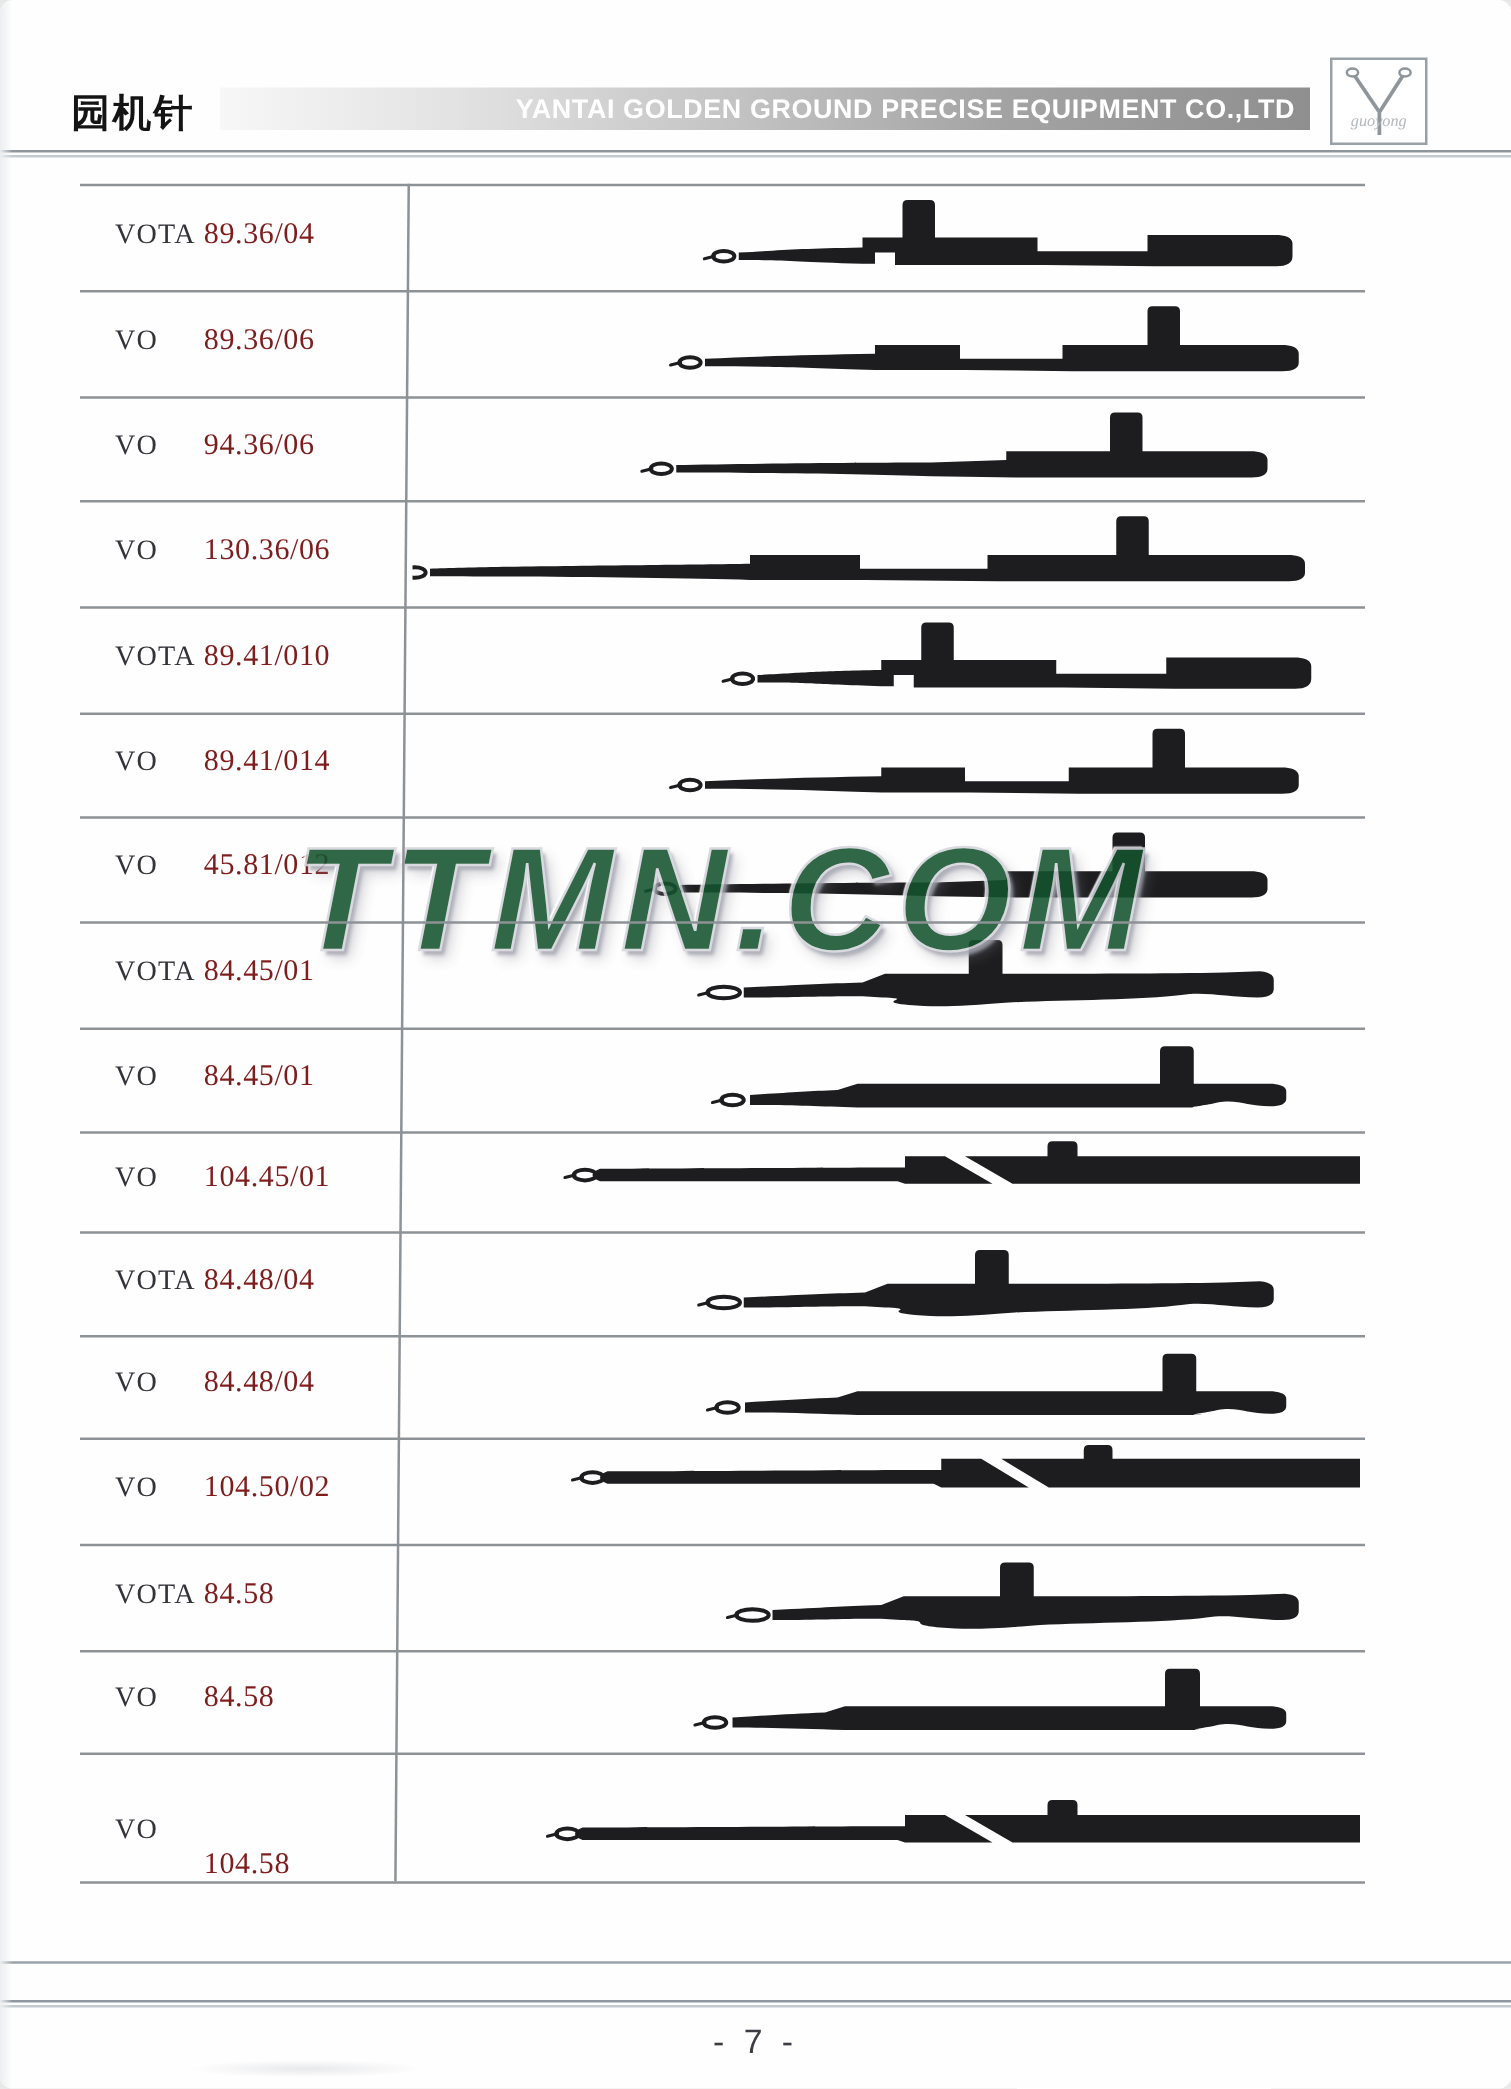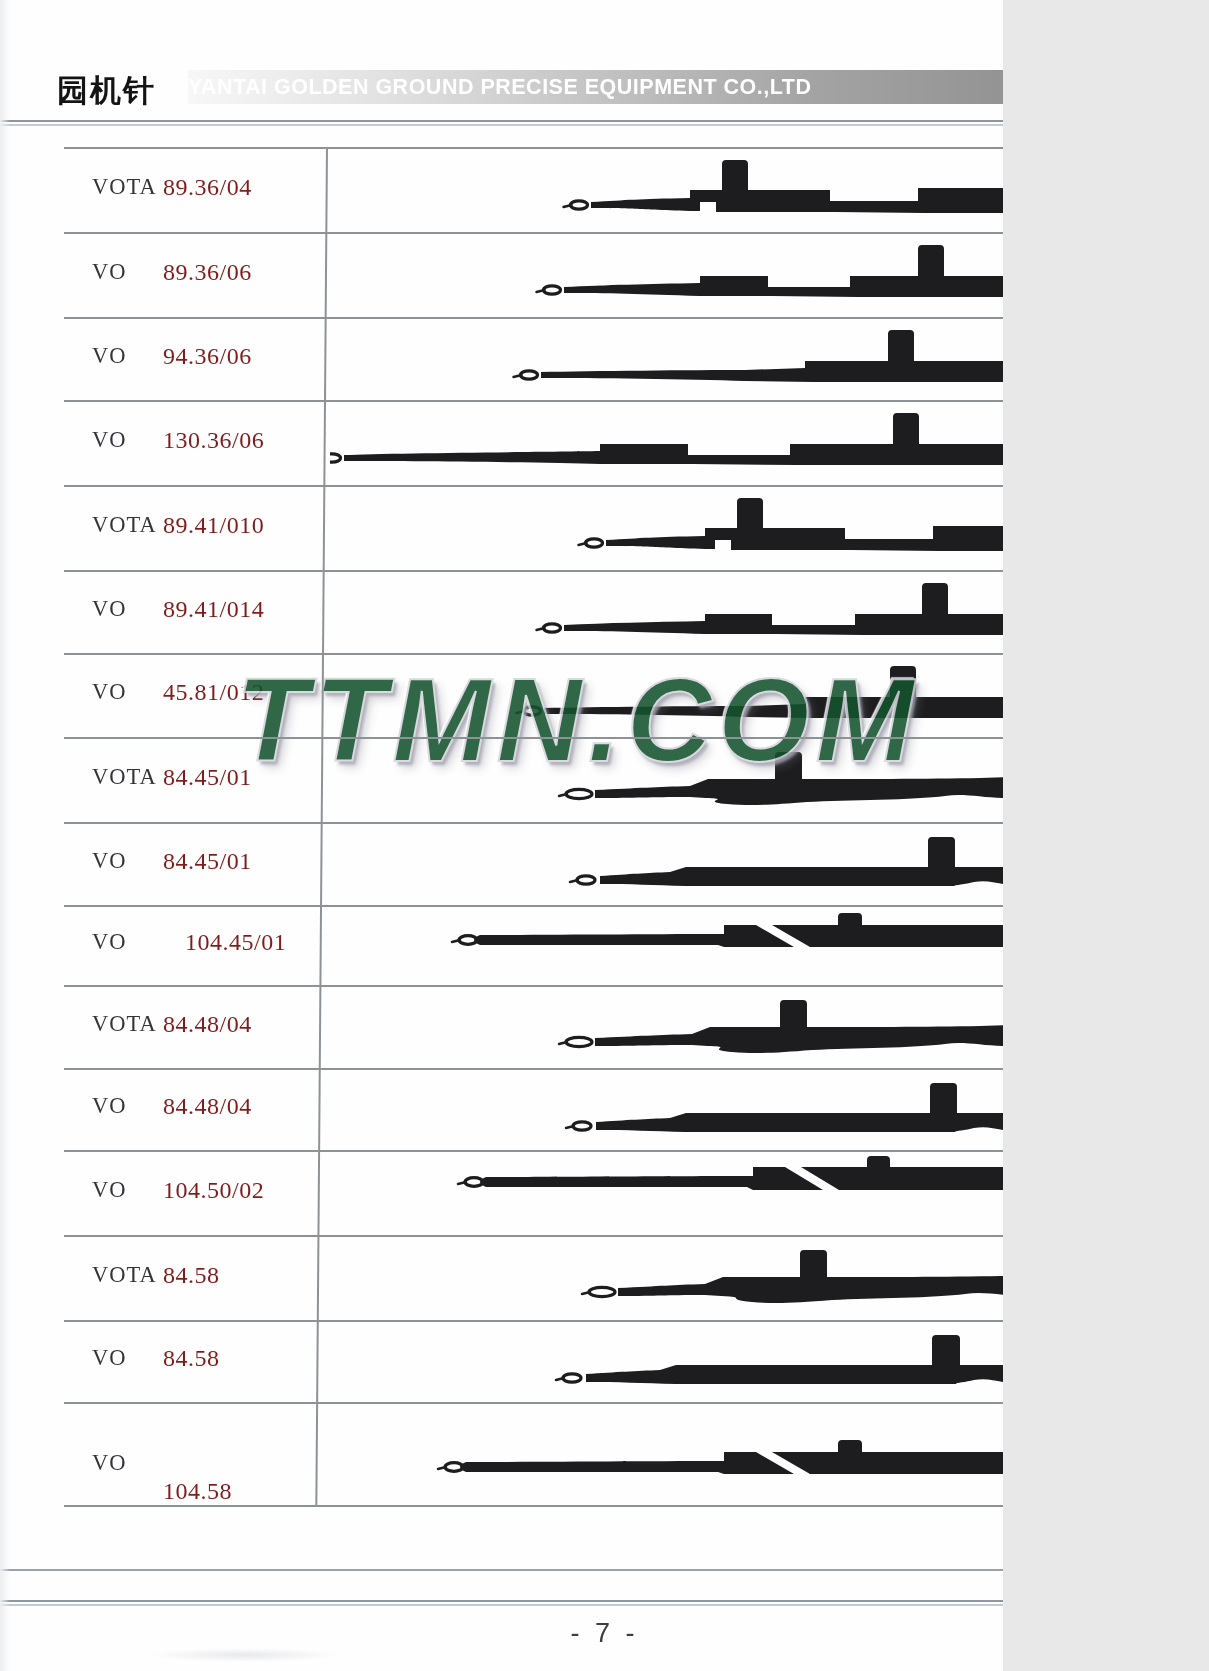--- a/index.html
+++ b/index.html
@@ -1,27 +1,27 @@
 <!DOCTYPE html>
 <html><head>
 <meta charset="utf-8">
 <style>
   html,body{margin:0;padding:0;background:#e8e8e8;}
-  .page{position:relative;width:1003px;height:1671px;background:#fefefe;overflow:hidden;
-        font-family:"Liberation Serif",serif;}
+  .page{position:relative;width:1209px;height:1671px;background:#fefefe;overflow:hidden;
+        font-family:"Liberation Serif",serif;border-radius:10px;}
   .edge-left{position:absolute;left:0;top:0;width:10px;height:1671px;
         background:linear-gradient(90deg,#eceef0,rgba(255,255,255,0));z-index:8;}
   .smudge{position:absolute;left:150px;top:1648px;width:190px;height:14px;border-radius:50%;
         background:radial-gradient(ellipse,rgba(190,193,200,.35),rgba(255,255,255,0) 70%);z-index:8;}
   
   .cn-title{position:absolute;left:57px;top:70px;font-family:"Liberation Sans",sans-serif;
         font-weight:bold;font-size:31px;color:#141414;letter-spacing:2px;z-index:3;}
-  .banner{position:absolute;left:188px;top:70px;width:872px;height:34px;box-sizing:border-box;
+  .banner{position:absolute;left:176px;top:70px;width:872px;height:34px;box-sizing:border-box;
         background:linear-gradient(90deg,#f7f7f7 0%,#e2e2e2 22%,#c2c2c2 48%,#a3a3a3 72%,#8f8f8f 100%);
-        display:flex;align-items:center;justify-content:flex-start;padding-right:12px;z-index:2;}
+        display:flex;align-items:center;justify-content:flex-end;padding-right:12px;z-index:2;}
   .banner span{color:#ffffff;font-family:"Liberation Sans",sans-serif;font-size:21.5px;
         font-weight:bold;letter-spacing:.5px;white-space:nowrap;}
   .hdr-rule1{position:absolute;left:0;top:120px;width:1209px;height:2px;background:#8e959b;z-index:2;}
   .hdr-rule2{position:absolute;left:0;top:124px;width:1209px;height:1.5px;background:#c3cad0;z-index:2;}
   .logo{position:absolute;left:1064px;top:46px;width:74px;height:66px;border:2.5px solid #9aa1a6;
         background:#fff;z-index:3;}
   
   .hline{position:absolute;left:64px;width:1028px;height:1.6px;background:#8d9297;z-index:7;}
   .vline{position:absolute;left:326px;top:147px;width:1.6px;height:1358px;background:#8d9297;
         transform:rotate(.45deg);transform-origin:top center;z-index:7;}
@@ -143,21 +143,21 @@
         <span class="model" style="top: 26px;">VO</span>
         <span class="size" style="top: 26px;">84.45/01</span>
         <svg width="760" height="83" viewBox="0 0 760 83">
           <path d="M 270 54 C 302 52 315 51 340 50 L 356 45 L 598 45 L 598 19 Q 598 15 602 15 L 621 15 Q 625 15 625 19 L 625 45 L 688 45 Q 699 46 699 51 L 699 57 Q 699 63 686 63 C 668 63 660 57 644 60 C 632 63 615 64 630 64 L 356 64 C 322 63 302 62 270 62 Z" fill="#1d1d1f"></path>
           <ellipse cx="256" cy="58" rx="9" ry="4.2" fill="none" stroke="#1d1d1f" stroke-width="3.2"></ellipse>
           <path d="M 240 60 L 248 58" stroke="#1d1d1f" stroke-width="2.5" fill="none" stroke-linecap="round"></path>
         </svg>
       </div>
       <div class="row" style="top: 905px; height: 80px;">
         <span class="model" style="top: 24px;">VO</span>
-        <span class="size" style="top: 24px; margin-left: 22px;">104.45/01</span>
+        <span class="size" style="top: 24px;">104.45/01</span>
         <svg width="760" height="80" viewBox="0 0 760 80">
           <path d="M 150 30 C 202 30 334 29 394 29 L 394 20 L 426 20 L 464 42 L 394 42 L 388 40 L 150 40 Q 138 35 150 30 Z" fill="#1d1d1f"></path>
           <path d="M 442 20 L 508 20 L 508 12 Q 508 8 512 8 L 528 8 Q 532 8 532 12 L 532 20 L 758 20 L 758 42 L 480 42 Z" fill="#1d1d1f"></path>
           <ellipse cx="138" cy="35" rx="9" ry="4.3" fill="none" stroke="#1d1d1f" stroke-width="3.2"></ellipse>
           <path d="M 122 37 L 130 35" stroke="#1d1d1f" stroke-width="2.5" fill="none" stroke-linecap="round"></path>
         </svg>
       </div>
       <div class="row" style="top: 985px; height: 83px;">
         <span class="model" style="top: 26px;">VOTA</span>
         <span class="size" style="top: 26px;">84.48/04</span>

